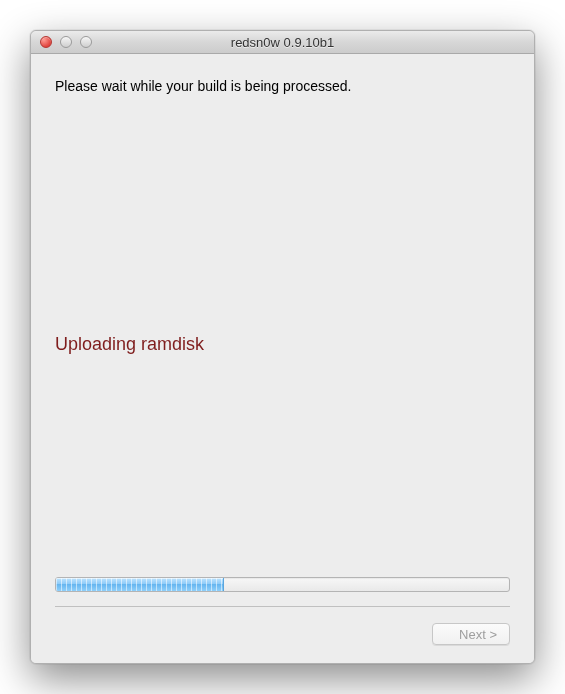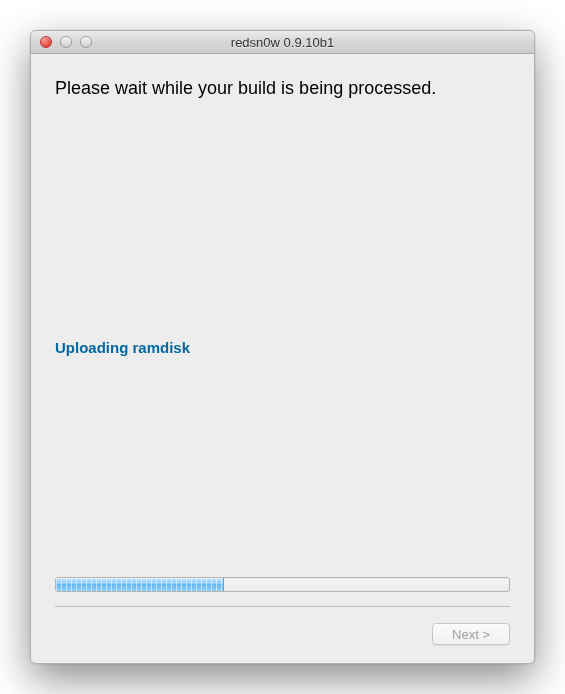--- a/index.html
+++ b/index.html
@@ -73,31 +73,30 @@
       text-shadow: 0 1px 0 rgba(255,255,255,0.6);
     }
     .content {
       flex: 1;
       padding: 24px 24px 18px 24px;
       display: flex;
       flex-direction: column;
       background: #ededed;
     }
     .instruction {
-      font-size: 18px;
+      font-size: 14px;
       color: #000;
       margin-bottom: 10px;
     }
     .spacer-large {
       flex: 0 0 230px;
     }
     .status {
-      font-size: 15px;
-      color: #0369a1;
-      font-weight: bold;
+      font-size: 18px;
+      color: #7f1d1d;
     }
     .spacer-bottom {
       flex: 1;
     }
     .progress-container {
       margin-top: auto;
       margin-bottom: 14px;
     }
     .progress-bar {
       width: 100%;
@@ -142,20 +141,21 @@
       height: 22px;
       font-size: 13px;
       font-family: inherit;
       border-radius: 4px;
       border: 1px solid #999;
       background: linear-gradient(to bottom, #ffffff 0%, #f3f3f3 49%, #e9e9e9 50%, #f3f3f3 100%);
       box-shadow: 0 1px 0 rgba(0,0,0,0.08);
       padding: 0 12px;
       cursor: pointer;
       color: #222;
+      text-align: right;
     }
     .btn[disabled] {
       color: #9e9e9e;
       border-color: #c7c7c7;
       background: linear-gradient(to bottom, #fbfbfb 0%, #f1f1f1 100%);
       cursor: default;
     }
   </style>
 </head>
 <body>

